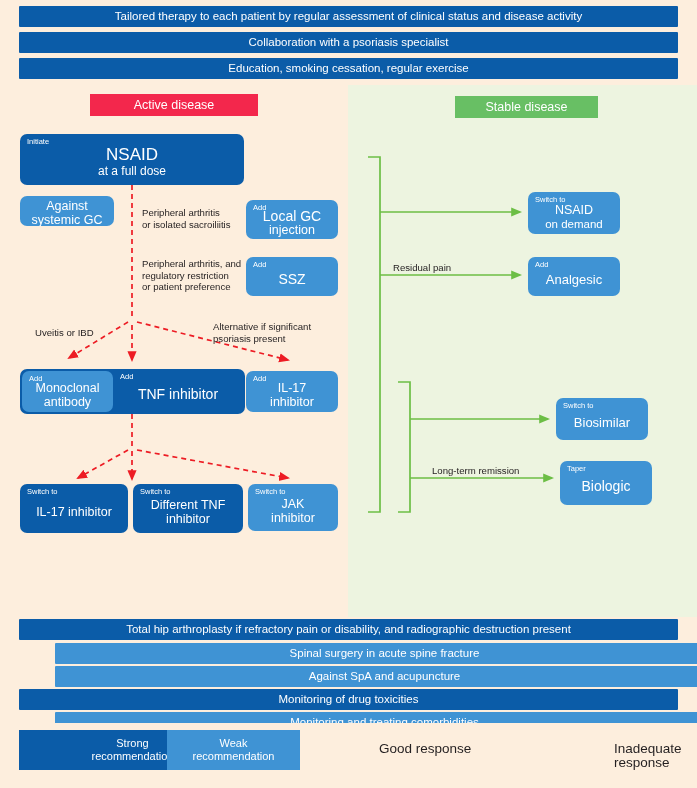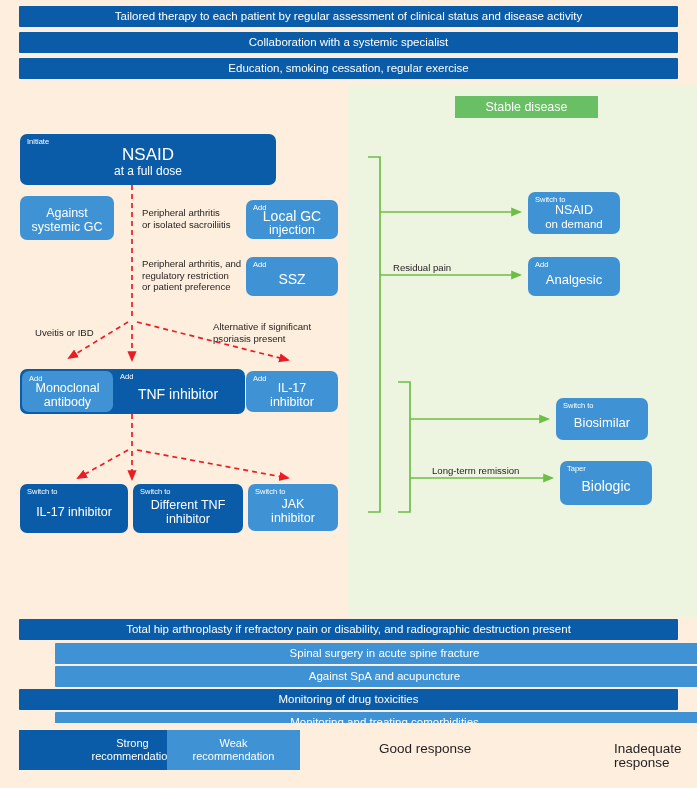--- a/index.html
+++ b/index.html
@@ -134,39 +134,42 @@
     </g>
     <g stroke="#ed1c24" stroke-width="2" fill="none" stroke-dasharray="5,4">
       <line x1="523" y1="745" x2="560" y2="745" marker-end="url(#ahead-red)"></line>
     </g>
   </svg>
 
   <div class="bar strong" style="top:6px">
       <span>Tailored therapy to each patient by regular assessment of clinical status and disease activity</span>
     </div>
   <div class="bar strong" style="top:32px">
-      <span>Collaboration with a systemic specialist</span>
+      <span>Collaboration with a psoriasis specialist</span>
     </div>
   <div class="bar strong" style="top:58px">
       <span>Education, smoking cessation, regular exercise</span>
     </div>
 
+  <div class="banner active">
+      <span>Active disease</span>
+    </div>
   <div class="banner stable">
       <span>Stable disease</span>
     </div>
 
-  <div class="tbox strong" style="left:20px;top:134px;width:256px;height:51px">
+  <div class="tbox strong" style="left:20px;top:134px;width:224px;height:51px">
     <span class="pre">Initiate</span>
     <span class="body">
       <span class="l1" style="font-size:17px">NSAID</span>
       <span class="l2" style="font-size:12px">at a full dose</span>
     </span>
   </div>
 
-  <div class="tbox weak" style="left:20px;top:196px;width:94px;height:44px">
+  <div class="tbox weak" style="left:20px;top:196px;width:94px;height:30px">
     <span class="body">
       <span class="l1" style="font-size:12.5px">Against</span>
       <span class="l2" style="font-size:12.5px">systemic GC</span>
     </span>
   </div>
 
   <div class="tbox weak" style="left:246px;top:200px;width:92px;height:39px">
     <span class="pre">Add</span>
     <span class="body" style="padding-top:11px">
       <span class="l1" style="font-size:14px">Local GC</span>

